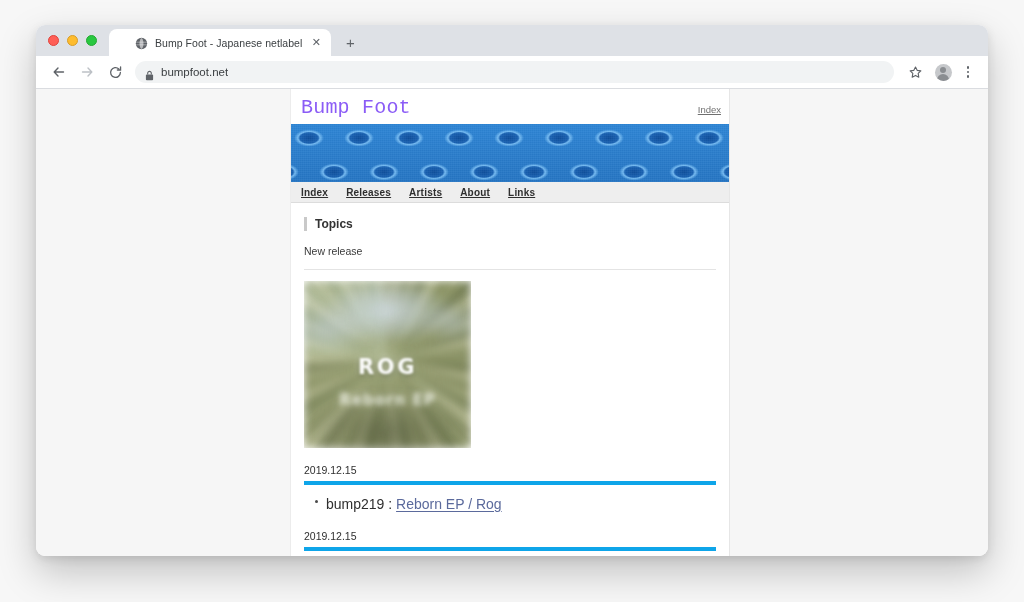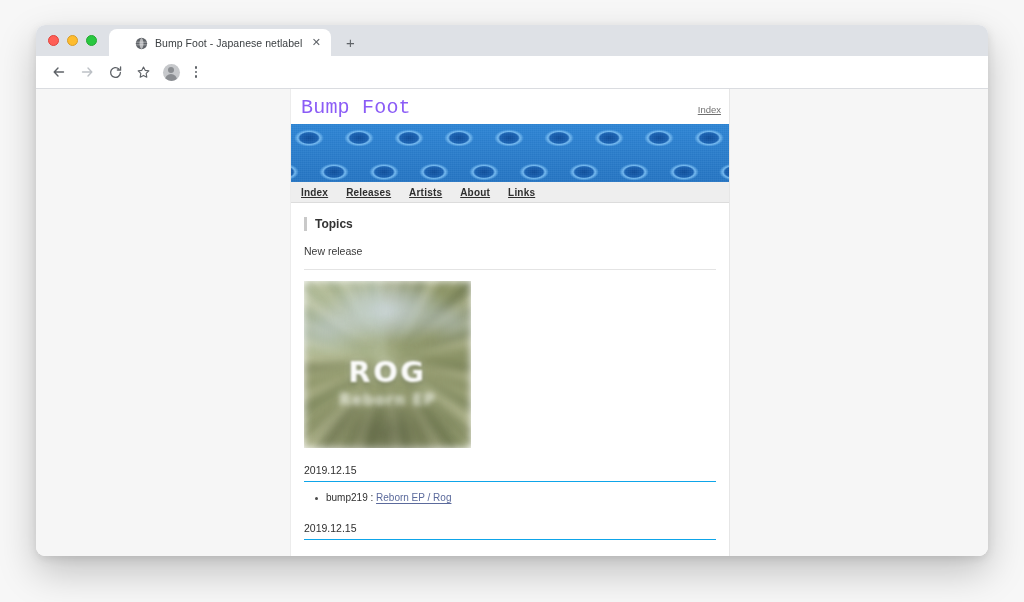--- a/index.html
+++ b/index.html
@@ -338,21 +338,21 @@
     overflow: hidden;
   }
   .art-text {
     position: absolute;
     left: 0; right: 0;
     text-align: center;
     z-index: 5;
   }
   .art-title {
     top: 74px;
-    font-size: 29px;
+    font-size: 21px;
     font-weight: bold;
     color: rgba(255,255,255,0.96);
     letter-spacing: 2.5px;
     font-family: "DejaVu Sans", sans-serif;
     filter: blur(0.9px);
     text-shadow: 0 0 7px rgba(255,255,255,0.38), 0 2px 5px rgba(40,50,20,0.45);
   }
   .art-sub {
     top: 110px;
     font-size: 15px;
@@ -362,29 +362,29 @@
     font-family: "DejaVu Sans", sans-serif;
     filter: blur(2.6px);
     text-shadow: 0 0 8px rgba(255,255,255,0.3);
   }
 
   .entry { margin-top: 16px; }
   .entry-date {
     font-size: 10.5px;
     color: #2f2f2f;
     padding-bottom: 5px;
-    border-bottom: 1px solid #0ea5e9;
+    border-bottom: 4px solid #0ea5e9;
   }
   .entry-list {
     list-style: none;
     margin: 9px 0 0 0;
     padding: 0 0 0 22px;
   }
   .entry-list li {
-    font-size: 10px;
+    font-size: 14px;
     color: #2f2f2f;
     position: relative;
     line-height: 1.45;
   }
   .entry-list li::before {
     content: "";
     position: absolute;
     left: -11px; top: 6px;
     width: 3px; height: 3px;
     border-radius: 50%;
@@ -452,20 +452,29 @@
 
       <div class="tb-btn">
         <span>
           <svg width="15" height="15" viewBox="0 0 16 16" fill="none" stroke="currentColor" stroke-width="1.4" stroke-linecap="round">
             <path d="M13.2 8a5.2 5.2 0 1 1-1.6-3.75"></path>
             <path d="M13.4 1.9v3.4h-3.4"></path>
           </svg>
         </span>
       </div>
 
+      <div class="omnibox">
+        <span class="lock-icon">
+          <svg width="9" height="11" viewBox="0 0 10 12">
+            <rect x="1" y="5" width="8" height="6.2" rx="1.1" fill="#5f6368"></rect>
+            <path d="M3 5V3.4a2 2 0 0 1 4 0V5" fill="none" stroke="#5f6368" stroke-width="1.2"></path>
+          </svg>
+        </span>
+        <span class="omnibox-url" title="Search Google or type a URL">bumpfoot.net</span>
+      </div>
 
       <div class="tb-btn">
         <span>
           <svg width="15" height="15" viewBox="0 0 16 16" fill="none" stroke="currentColor" stroke-width="1.2" stroke-linejoin="round">
             <path d="M8 2.1l1.75 3.6 3.95.56-2.86 2.77.68 3.93L8 11.1l-3.52 1.86.68-3.93L2.3 6.26l3.95-.56z"></path>
           </svg>
         </span>
       </div>
 
       <div class="avatar-btn">

